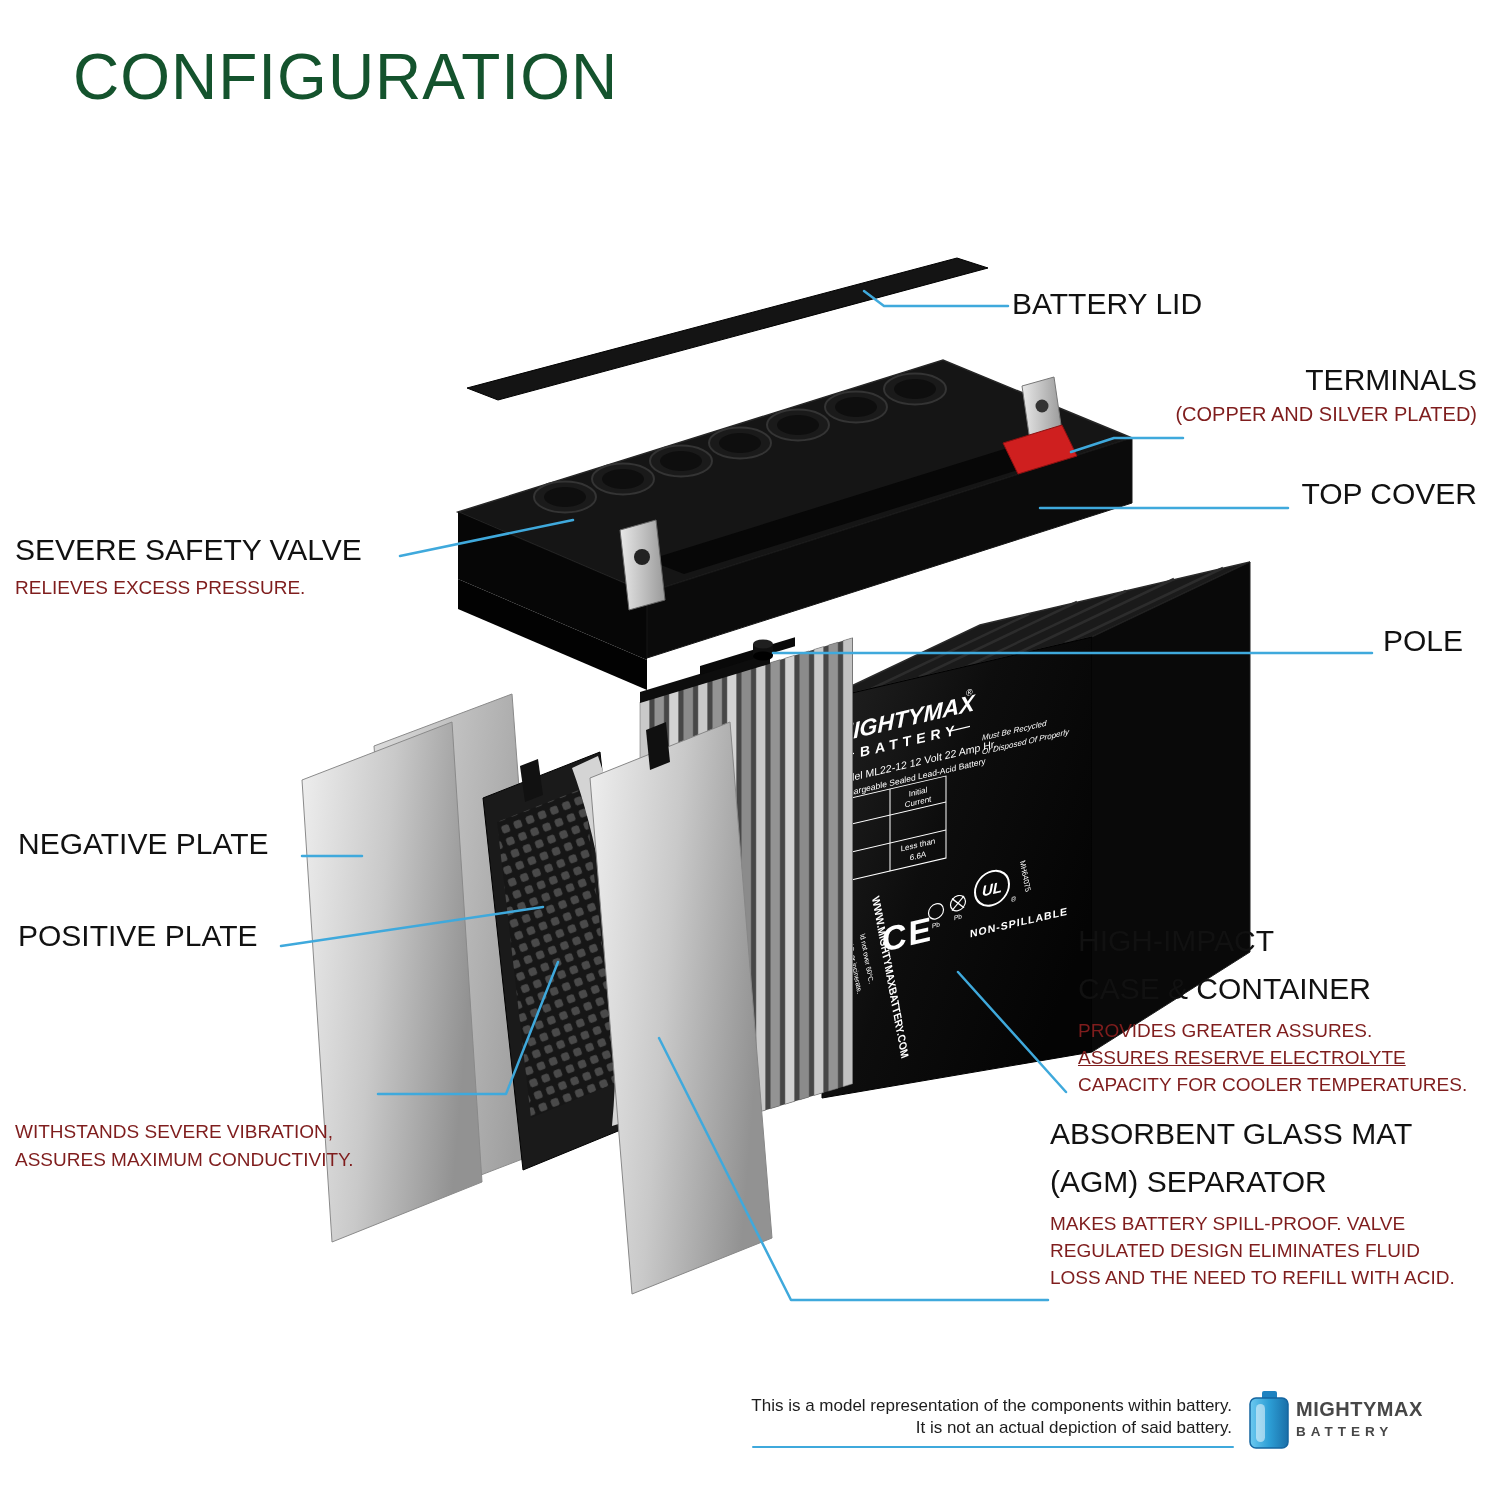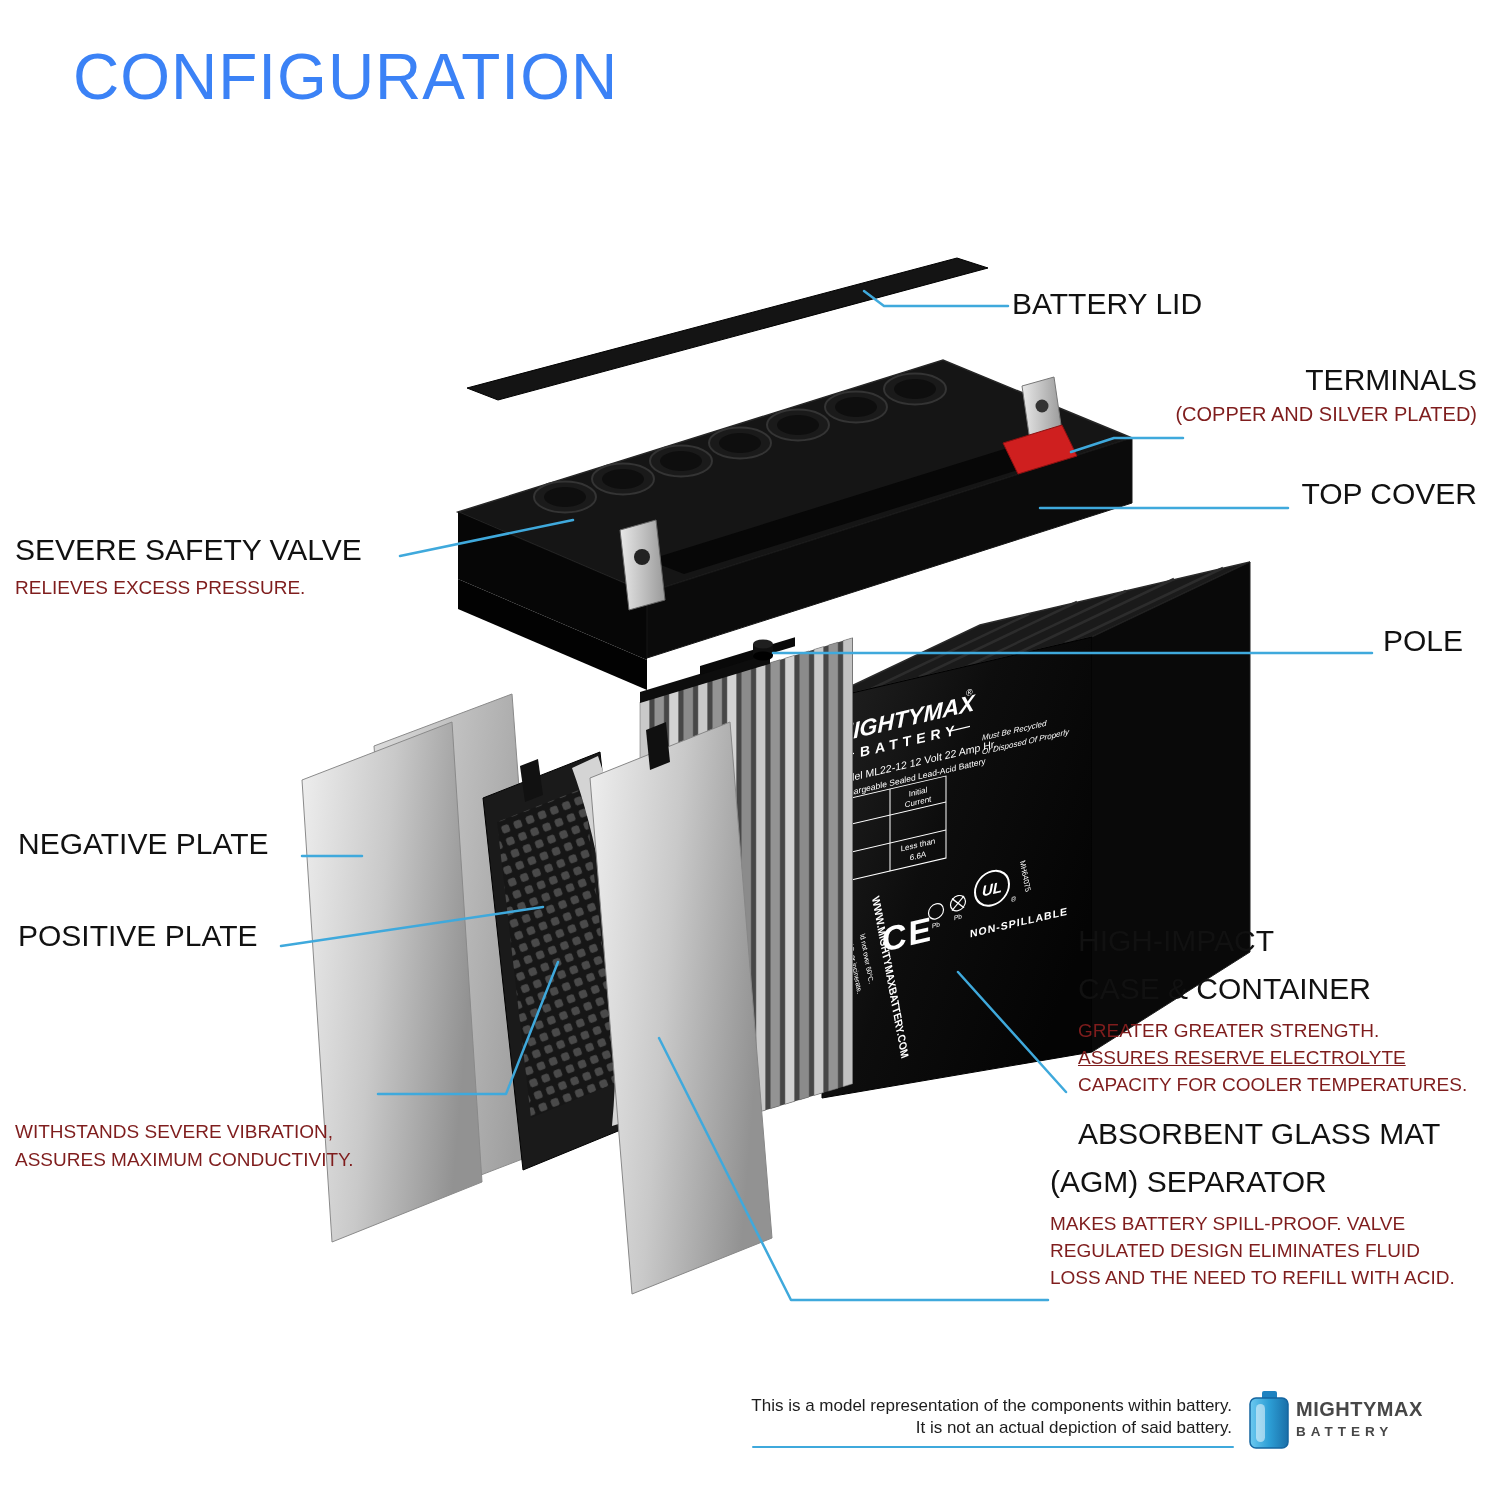--- a/index.html
+++ b/index.html
@@ -2,21 +2,21 @@
 <html><head>
 <meta charset="utf-8">
 <style>
   html,body { margin:0; padding:0; background:#fff; }
   .page {
     position:relative; width:1500px; height:1500px; background:#ffffff;
     overflow:hidden; font-family:"Liberation Sans", sans-serif; color:#141414;
   }
   svg.art { position:absolute; left:0; top:0; width:1500px; height:1500px; }
   .abs { position:absolute; white-space:nowrap; }
-  .title { font-size:64px; letter-spacing:1px; color:#3b82f6; }
+  .title { font-size:64px; letter-spacing:1px; color:#14532d; }
   .lbl { font-size:30px; color:#111; }
   .sub { font-size:19px; color:#7f1d1d; }
   .fineprint { font-size:17px; color:#1c1c1c; text-align:center; }
   .r { text-align:right; }
   .logo-name { font-weight:bold; font-size:20px; color:#474747; letter-spacing:0.5px; }
   .logo-sub  { font-weight:bold; font-size:13.5px; color:#474747; letter-spacing:5px; }
 </style>
 </head>
 <body>
 
@@ -228,25 +228,25 @@
 
   <div class="abs lbl" style="left:18px; top:827px;">NEGATIVE PLATE</div>
 
   <div class="abs lbl" style="left:18px; top:919px;">POSITIVE PLATE</div>
 
   <div class="abs sub" style="left:15px; top:1121px;text-align:right;">WITHSTANDS SEVERE VIBRATION,</div>
   <div class="abs sub" style="left:15px; top:1149px;">ASSURES MAXIMUM CONDUCTIVITY.</div>
 
   <div class="abs lbl" style="left:1078px; top:924px;">HIGH-IMPACT</div>
   <div class="abs lbl" style="left:1078px; top:972px;">CASE &amp; CONTAINER</div>
-  <div class="abs sub" style="left:1078px; top:1020px;">GREATER GREATER STRENGTH.</div>
+  <div class="abs sub" style="left:1078px; top:1020px;">PROVIDES GREATER ASSURES.</div>
   <div class="abs sub" style="left:1078px; top:1047px;text-decoration:underline;">ASSURES RESERVE ELECTROLYTE</div>
   <div class="abs sub" style="left:1078px; top:1074px;">CAPACITY FOR COOLER TEMPERATURES.</div>
 
-  <div class="abs lbl" style="left:1050px; top:1117px;margin-left:28px;">ABSORBENT GLASS MAT</div>
+  <div class="abs lbl" style="left:1050px; top:1117px;">ABSORBENT GLASS MAT</div>
   <div class="abs lbl" style="left:1050px; top:1165px;">(AGM) SEPARATOR</div>
   <div class="abs sub" style="left:1050px; top:1213px;">MAKES BATTERY SPILL-PROOF. VALVE</div>
   <div class="abs sub" style="left:1050px; top:1240px;">REGULATED DESIGN ELIMINATES FLUID</div>
   <div class="abs sub" style="left:1050px; top:1267px;">LOSS AND THE NEED TO REFILL WITH ACID.</div>
 
   <div class="abs fineprint" style="right:268px; top:1396px;">This is a model representation of the components within battery.</div>
   <div class="abs fineprint" style="right:268px; top:1418px;">It is not an actual depiction of said battery.</div>
 
   <div class="abs logo-name" style="left:1296px; top:1398px;">MIGHTYMAX</div>
   <div class="abs logo-sub" style="left:1296px; top:1424px;">BATTERY</div>

